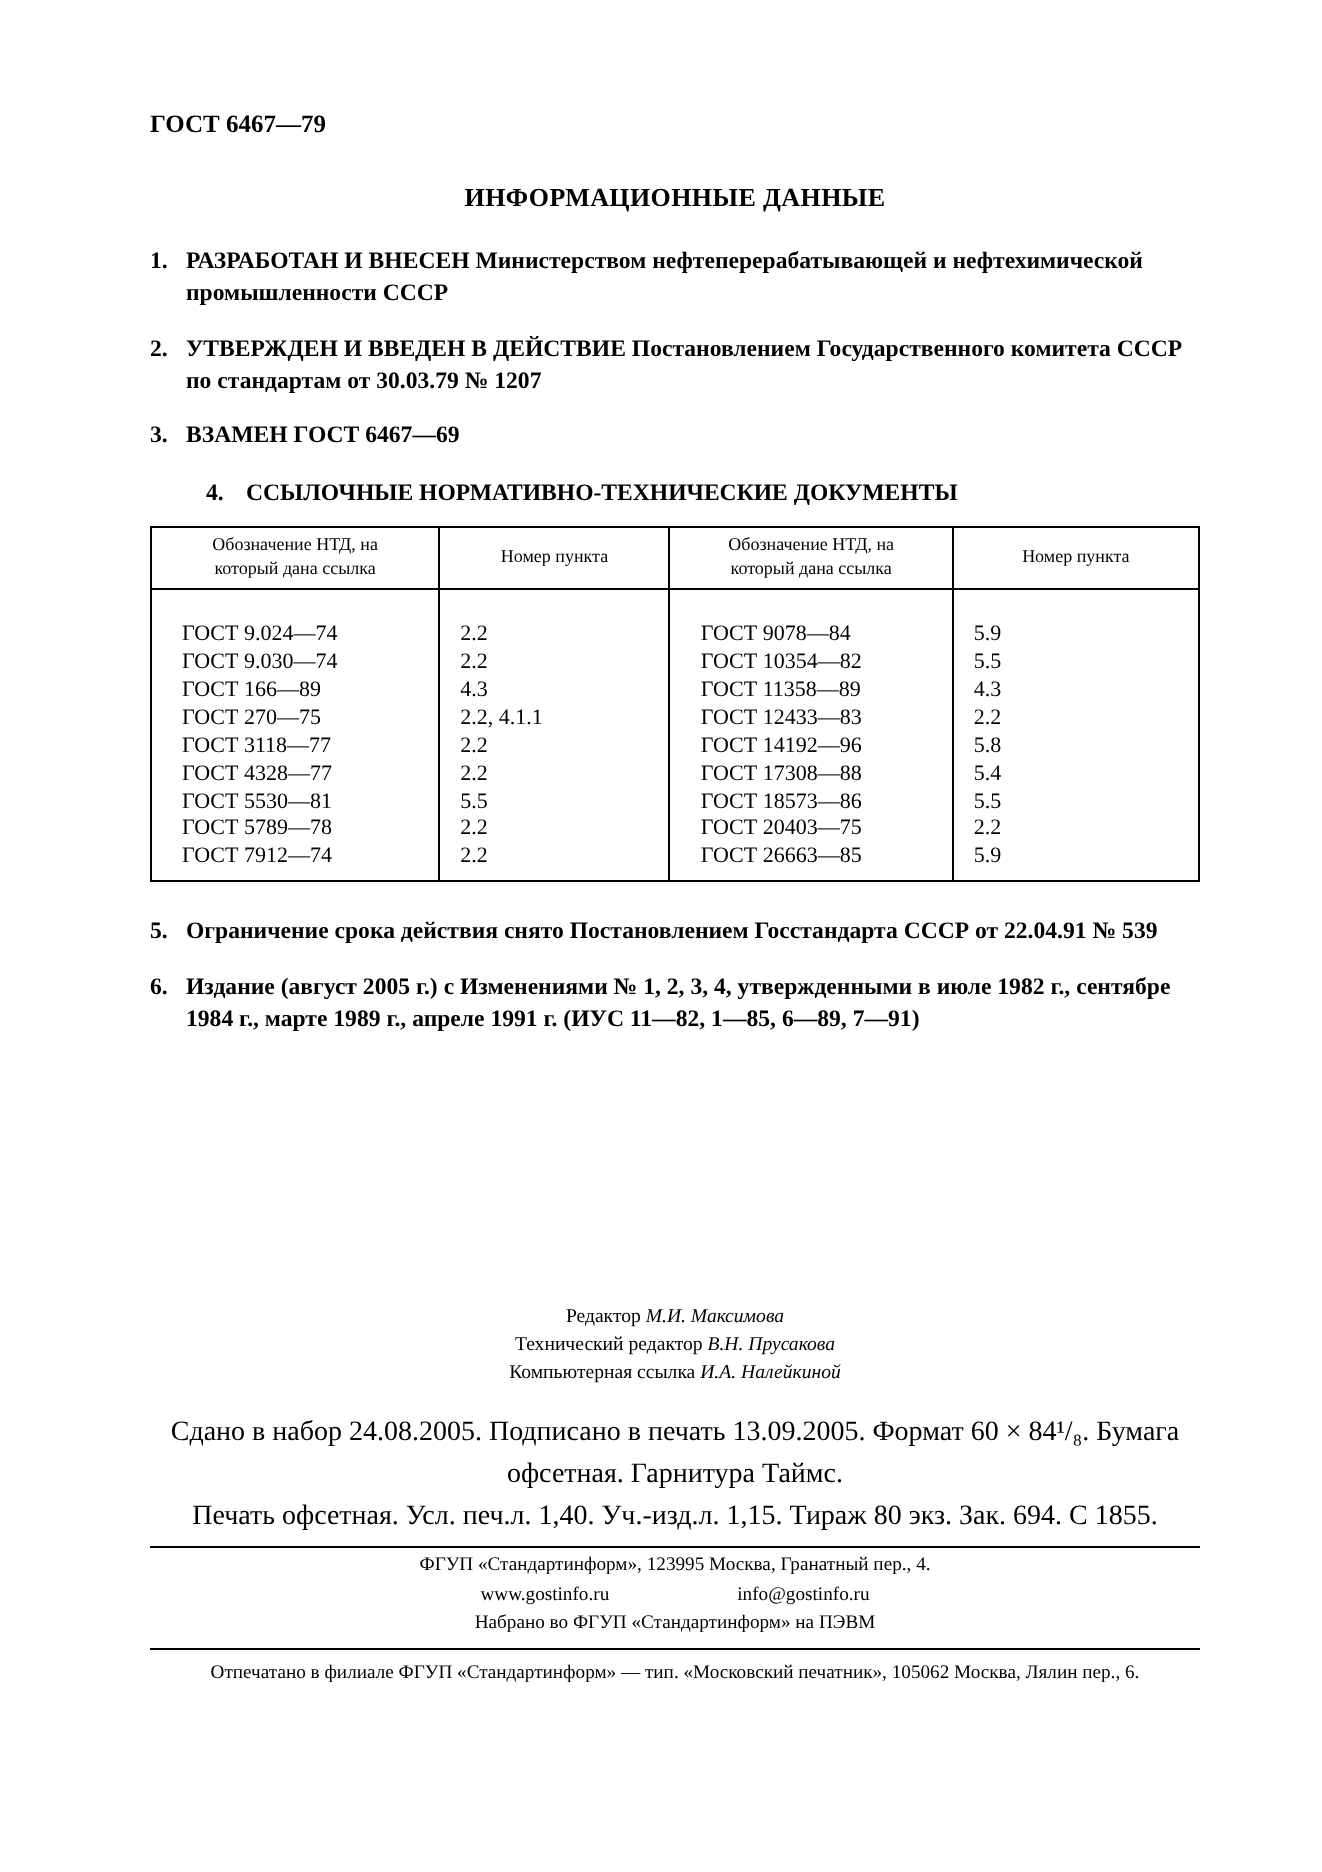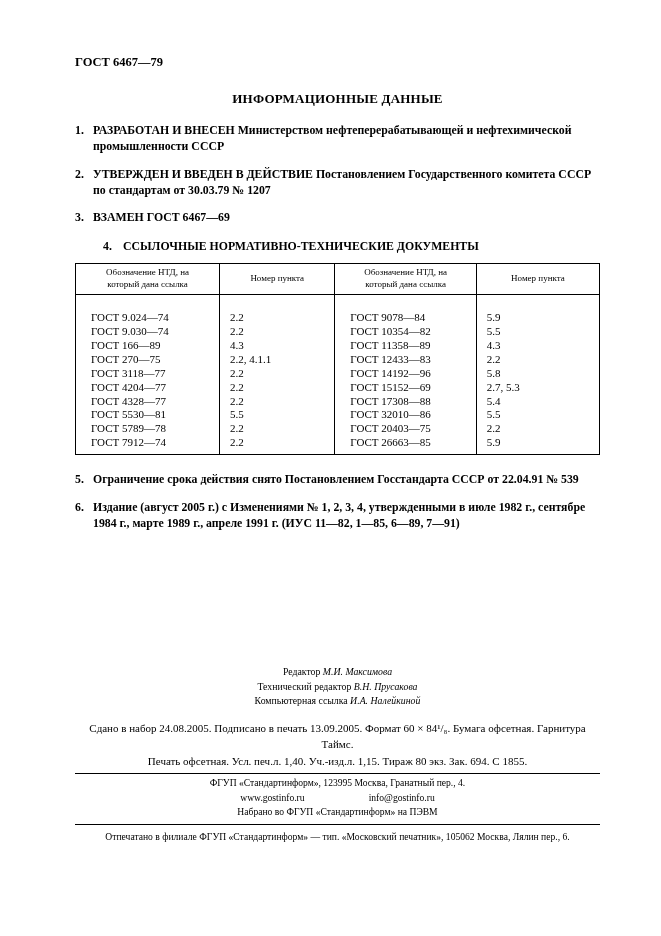--- a/index.html
+++ b/index.html
@@ -39,21 +39,21 @@
   }
   table.refs td.num-cell { padding-left: 10px; }
   table.refs tbody tr:first-child td { padding-top: 16px; }
   table.refs tbody tr:last-child td { padding-bottom: 4px; }
 
   .items-after { margin-top: 16px; }
 
   .footer { position: absolute; left: 75px; right: 61px; bottom: 80px; }
   .staff { text-align: center; font-size: 9.8px; line-height: 1.45; margin-top: 44px; }
   .staff .name { font-style: italic; }
-  .print-info { margin-top: 12px; text-align: center; font-size: 11px; line-height: 1.5; }
+  .print-info { margin-top: 12px; text-align: center; font-size: 14px; line-height: 1.5; }
   .rule { border-top: 1px solid #000; height: 0; margin: 4px 0 2px 0; }
   .publisher { text-align: center; font-size: 9.6px; line-height: 1.5; }
   .web-email .gap { display: inline-block; width: 64px; }
   .printed-line { text-align: center; font-size: 9.6px; line-height: 1.5; padding-top: 3px; }
 </style>
 </head>
 <body>
 
 <div class="page">
   <div class="content">
@@ -122,35 +122,29 @@
             <td class="ntd-cell">ГОСТ 12433—83</td>
             <td class="num-cell">2.2</td>
           </tr>
           <tr>
             <td class="ntd-cell">ГОСТ 3118—77</td>
             <td class="num-cell">2.2</td>
             <td class="ntd-cell">ГОСТ 14192—96</td>
             <td class="num-cell">5.8</td>
           </tr>
           <tr>
-            <td class="ntd-cell">ГОСТ 4204—77</td>
-            <td class="num-cell">2.2</td>
-            <td class="ntd-cell">ГОСТ 15152—69</td>
-            <td class="num-cell">2.7, 5.3</td>
-          </tr>
-          <tr>
             <td class="ntd-cell">ГОСТ 4328—77</td>
             <td class="num-cell">2.2</td>
             <td class="ntd-cell">ГОСТ 17308—88</td>
             <td class="num-cell">5.4</td>
           </tr>
           <tr>
             <td class="ntd-cell">ГОСТ 5530—81</td>
             <td class="num-cell">5.5</td>
-            <td class="ntd-cell">ГОСТ 32010—86</td>
+            <td class="ntd-cell">ГОСТ 18573—86</td>
             <td class="num-cell">5.5</td>
           </tr>
           <tr>
             <td class="ntd-cell">ГОСТ 5789—78</td>
             <td class="num-cell">2.2</td>
             <td class="ntd-cell">ГОСТ 20403—75</td>
             <td class="num-cell">2.2</td>
           </tr>
           <tr>
             <td class="ntd-cell">ГОСТ 7912—74</td>

